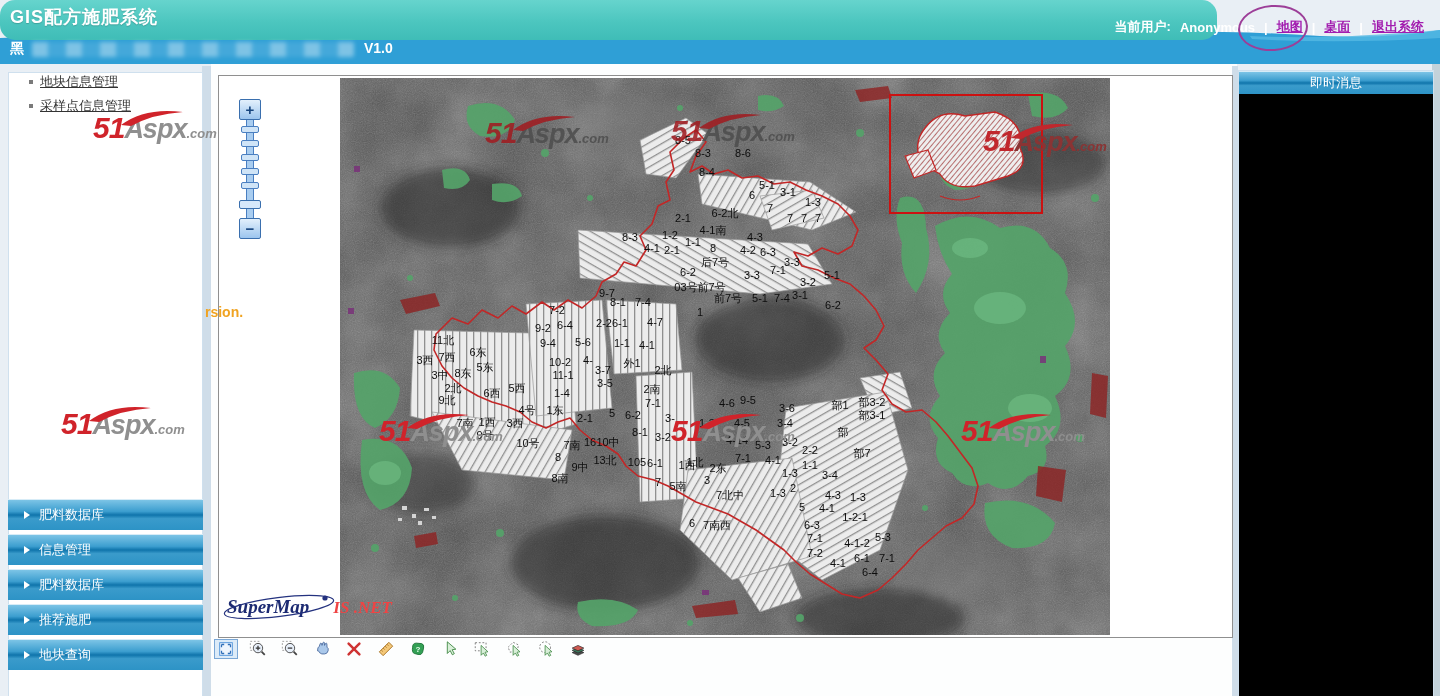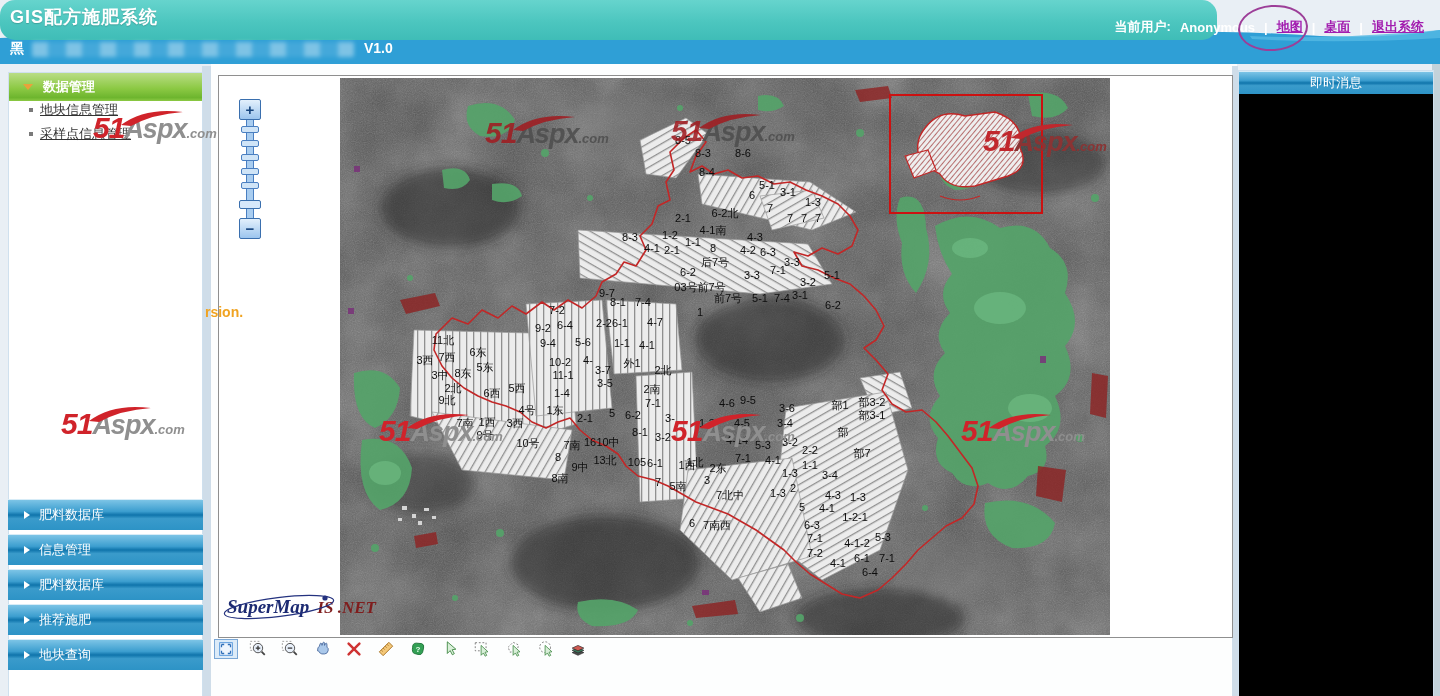--- a/index.html
+++ b/index.html
@@ -79,21 +79,21 @@
   .zhandle{position:absolute;left:0;width:20px;height:7px;background:#d7e8fa;border:1px solid #3a6fae;
          border-radius:2px;cursor:pointer;}
 
   .trial{position:absolute;left:-14px;top:228px;color:#f0a321;font-weight:bold;font-size:14px;z-index:4;}
 
   .supermap-logo{position:absolute;left:8px;top:520px;z-index:5;white-space:nowrap;}
   .supermap-logo .orbit{position:absolute;left:-6px;top:-3px;pointer-events:none;}
   .supermap-logo .sm1{font-family:"Liberation Serif",serif;font-style:italic;font-weight:bold;
                       color:#1c2a72;font-size:19px;}
   .supermap-logo .sm2{font-family:"Liberation Serif",serif;font-style:italic;font-weight:bold;
-                      color:#7f1d1d;font-size:17px;margin-left:8px;}
+                      color:#ef4444;font-size:17px;margin-left:24px;}
 
   
   .toolbar{position:absolute;left:214px;top:639px;display:flex;gap:8px;z-index:3;}
   .tb{width:24px;height:20px;display:flex;align-items:center;justify-content:center;cursor:pointer;}
   .tb.sel{border:1px solid #7aa7d6;background:#dcebf8;width:22px;height:18px;}
 
   
   .right-panel{position:absolute;left:1238px;top:70px;width:194px;bottom:0;background:#000000;
                border:1px solid #cfe0ee;border-bottom:none;z-index:2;}
   .rp-header{height:22px;display:flex;align-items:center;justify-content:center;color:#fff;
@@ -124,24 +124,20 @@
   <span>|</span>
   <a>地图</a>
   <span>|</span>
   <a>桌面</a>
   <span>|</span>
   <a>退出系统</a>
 </div>
 <div class="hl-ellipse"></div>
 
 <div class="sidebar">
-  <div class="sb-green">
-    <span class="tri-down"></span>
-    <span>数据管理</span>
-  </div>
   <ul class="sb-links">
     <li>
       <span class="sq"></span>
       <a>地块信息管理</a>
     </li>
     <li>
       <span class="sq"></span>
       <a>采样点信息管理</a>
     </li>
   </ul>

